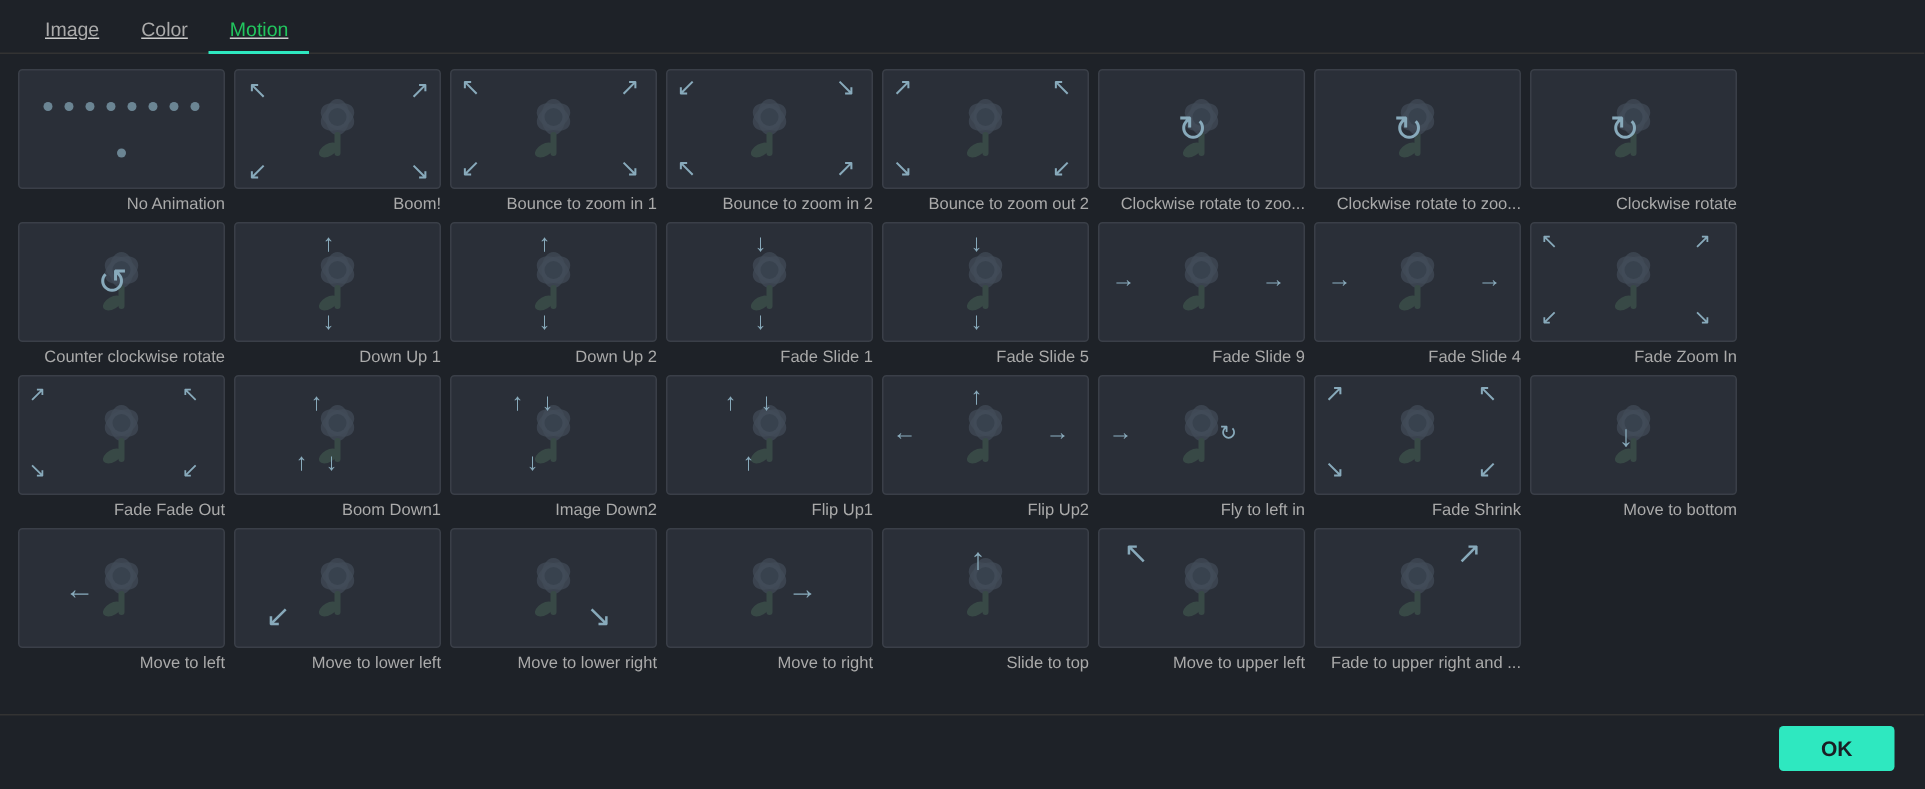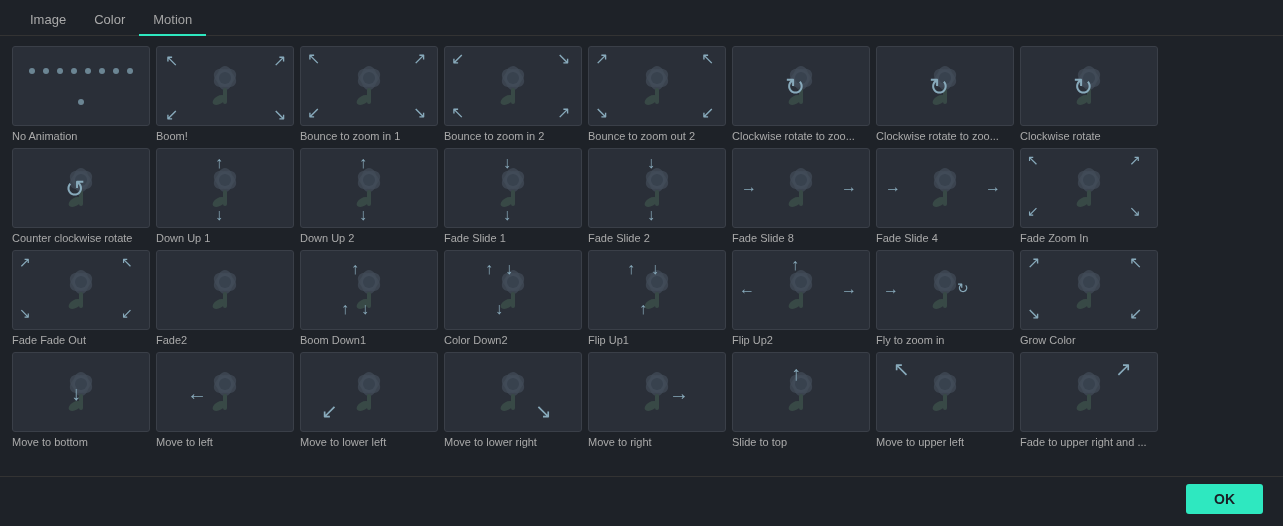--- a/index.html
+++ b/index.html
@@ -13,31 +13,32 @@
       overflow: hidden;
     }
 
     
     .tabs {
       display: flex;
       align-items: flex-end;
       padding: 6px 16px 0;
       border-bottom: 1px solid #333;
       background: #1e2228;
+      text-decoration: underline;
     }
     .tab {
       padding: 6px 14px 8px;
       cursor: pointer;
       color: #aaa;
       font-size: 13px;
       position: relative;
       user-select: none;
     }
     .tab.active {
-      color: #a3a3a3;
+      color: #22c55e;
     }
     .tab.active::after {
       content: '';
       position: absolute;
       bottom: -1px;
       left: 0; right: 0;
       height: 2px;
       background: #2ee8c0;
     }
 
@@ -70,21 +71,21 @@
       align-items: center;
       justify-content: center;
       position: relative;
       overflow: hidden;
     }
 
     .grid-label {
       margin-top: 4px;
       font-size: 11px;
       color: #aaa;
-      text-align: left;
+      text-align: right;
       white-space: nowrap;
       overflow: hidden;
       text-overflow: ellipsis;
       width: 138px;
     }
 
     
     .flower-icon {
       opacity: 0.45;
     }
@@ -349,38 +350,38 @@
     <ellipse cx="24" cy="18" rx="8" ry="12" fill="#607080" opacity="0.7" transform="rotate(120 24 18)"></ellipse>
     <circle cx="24" cy="18" r="6" fill="#4a5a6a"></circle>
     <rect x="22" y="28" width="4" height="16" rx="2" fill="#4a6a58"></rect>
     <ellipse cx="18" cy="40" rx="7" ry="4" fill="#4a6a58" transform="rotate(-30 18 40)"></ellipse>
   </svg>
         <div class="arrows">
           <span class="arrow-symbol" style="top:6px;left:58px;">↓</span>
           <span class="arrow-symbol" style="top:58px;left:58px;">↓</span>
         </div>
       </div>
-      <div class="grid-label">Fade Slide 2</div>
+      <div class="grid-label">Fade Slide 5</div>
     </div>
     <div class="grid-item">
       <div class="grid-thumb">
         <svg width="48" height="52" viewBox="0 0 48 52" class="flower-icon" fill="#607080">
     <ellipse cx="24" cy="18" rx="8" ry="12" fill="#607080" opacity="0.7"></ellipse>
     <ellipse cx="24" cy="18" rx="8" ry="12" fill="#607080" opacity="0.7" transform="rotate(60 24 18)"></ellipse>
     <ellipse cx="24" cy="18" rx="8" ry="12" fill="#607080" opacity="0.7" transform="rotate(120 24 18)"></ellipse>
     <circle cx="24" cy="18" r="6" fill="#4a5a6a"></circle>
     <rect x="22" y="28" width="4" height="16" rx="2" fill="#4a6a58"></rect>
     <ellipse cx="18" cy="40" rx="7" ry="4" fill="#4a6a58" transform="rotate(-30 18 40)"></ellipse>
   </svg>
         <div class="arrows">
           <span class="arrow-symbol" style="top:30px;left:8px;">→</span>
           <span class="arrow-symbol" style="top:30px;left:108px;">→</span>
         </div>
       </div>
-      <div class="grid-label">Fade Slide 8</div>
+      <div class="grid-label">Fade Slide 9</div>
     </div>
     <div class="grid-item">
       <div class="grid-thumb">
         <svg width="48" height="52" viewBox="0 0 48 52" class="flower-icon" fill="#607080">
     <ellipse cx="24" cy="18" rx="8" ry="12" fill="#607080" opacity="0.7"></ellipse>
     <ellipse cx="24" cy="18" rx="8" ry="12" fill="#607080" opacity="0.7" transform="rotate(60 24 18)"></ellipse>
     <ellipse cx="24" cy="18" rx="8" ry="12" fill="#607080" opacity="0.7" transform="rotate(120 24 18)"></ellipse>
     <circle cx="24" cy="18" r="6" fill="#4a5a6a"></circle>
     <rect x="22" y="28" width="4" height="16" rx="2" fill="#4a6a58"></rect>
     <ellipse cx="18" cy="40" rx="7" ry="4" fill="#4a6a58" transform="rotate(-30 18 40)"></ellipse>
@@ -433,34 +434,20 @@
     <div class="grid-item">
       <div class="grid-thumb">
         <svg width="48" height="52" viewBox="0 0 48 52" class="flower-icon" fill="#607080">
     <ellipse cx="24" cy="18" rx="8" ry="12" fill="#607080" opacity="0.7"></ellipse>
     <ellipse cx="24" cy="18" rx="8" ry="12" fill="#607080" opacity="0.7" transform="rotate(60 24 18)"></ellipse>
     <ellipse cx="24" cy="18" rx="8" ry="12" fill="#607080" opacity="0.7" transform="rotate(120 24 18)"></ellipse>
     <circle cx="24" cy="18" r="6" fill="#4a5a6a"></circle>
     <rect x="22" y="28" width="4" height="16" rx="2" fill="#4a6a58"></rect>
     <ellipse cx="18" cy="40" rx="7" ry="4" fill="#4a6a58" transform="rotate(-30 18 40)"></ellipse>
   </svg>
-        <div class="arrows"></div>
-      </div>
-      <div class="grid-label">Fade2</div>
-    </div>
-    <div class="grid-item">
-      <div class="grid-thumb">
-        <svg width="48" height="52" viewBox="0 0 48 52" class="flower-icon" fill="#607080">
-    <ellipse cx="24" cy="18" rx="8" ry="12" fill="#607080" opacity="0.7"></ellipse>
-    <ellipse cx="24" cy="18" rx="8" ry="12" fill="#607080" opacity="0.7" transform="rotate(60 24 18)"></ellipse>
-    <ellipse cx="24" cy="18" rx="8" ry="12" fill="#607080" opacity="0.7" transform="rotate(120 24 18)"></ellipse>
-    <circle cx="24" cy="18" r="6" fill="#4a5a6a"></circle>
-    <rect x="22" y="28" width="4" height="16" rx="2" fill="#4a6a58"></rect>
-    <ellipse cx="18" cy="40" rx="7" ry="4" fill="#4a6a58" transform="rotate(-30 18 40)"></ellipse>
-  </svg>
         <div class="arrows">
           <span class="arrow-symbol" style="top:10px;left:50px;">↑</span>
           <span class="arrow-symbol" style="top:50px;left:40px;">↑</span>
           <span class="arrow-symbol" style="top:50px;left:60px;">↓</span>
         </div>
       </div>
       <div class="grid-label">Boom Down1</div>
     </div>
     <div class="grid-item">
       <div class="grid-thumb">
@@ -471,21 +458,21 @@
     <circle cx="24" cy="18" r="6" fill="#4a5a6a"></circle>
     <rect x="22" y="28" width="4" height="16" rx="2" fill="#4a6a58"></rect>
     <ellipse cx="18" cy="40" rx="7" ry="4" fill="#4a6a58" transform="rotate(-30 18 40)"></ellipse>
   </svg>
         <div class="arrows">
           <span class="arrow-symbol" style="top:50px;left:50px;">↓</span>
           <span class="arrow-symbol" style="top:10px;left:40px;">↑</span>
           <span class="arrow-symbol" style="top:10px;left:60px;">↓</span>
         </div>
       </div>
-      <div class="grid-label">Color Down2</div>
+      <div class="grid-label">Image Down2</div>
     </div>
     <div class="grid-item">
       <div class="grid-thumb">
         <svg width="48" height="52" viewBox="0 0 48 52" class="flower-icon" fill="#607080">
     <ellipse cx="24" cy="18" rx="8" ry="12" fill="#607080" opacity="0.7"></ellipse>
     <ellipse cx="24" cy="18" rx="8" ry="12" fill="#607080" opacity="0.7" transform="rotate(60 24 18)"></ellipse>
     <ellipse cx="24" cy="18" rx="8" ry="12" fill="#607080" opacity="0.7" transform="rotate(120 24 18)"></ellipse>
     <circle cx="24" cy="18" r="6" fill="#4a5a6a"></circle>
     <rect x="22" y="28" width="4" height="16" rx="2" fill="#4a6a58"></rect>
     <ellipse cx="18" cy="40" rx="7" ry="4" fill="#4a6a58" transform="rotate(-30 18 40)"></ellipse>
@@ -524,40 +511,40 @@
     <ellipse cx="24" cy="18" rx="8" ry="12" fill="#607080" opacity="0.7" transform="rotate(120 24 18)"></ellipse>
     <circle cx="24" cy="18" r="6" fill="#4a5a6a"></circle>
     <rect x="22" y="28" width="4" height="16" rx="2" fill="#4a6a58"></rect>
     <ellipse cx="18" cy="40" rx="7" ry="4" fill="#4a6a58" transform="rotate(-30 18 40)"></ellipse>
   </svg>
         <div class="arrows">
           <span class="arrow-symbol" style="top:30px;left:6px;">→</span>
           <span class="arrow-symbol" style="top:30px;left:80px;font-size:14px;">↻</span>
         </div>
       </div>
-      <div class="grid-label">Fly to zoom in</div>
+      <div class="grid-label">Fly to left in</div>
     </div>
     <div class="grid-item">
       <div class="grid-thumb">
         <svg width="48" height="52" viewBox="0 0 48 52" class="flower-icon" fill="#607080">
     <ellipse cx="24" cy="18" rx="8" ry="12" fill="#607080" opacity="0.7"></ellipse>
     <ellipse cx="24" cy="18" rx="8" ry="12" fill="#607080" opacity="0.7" transform="rotate(60 24 18)"></ellipse>
     <ellipse cx="24" cy="18" rx="8" ry="12" fill="#607080" opacity="0.7" transform="rotate(120 24 18)"></ellipse>
     <circle cx="24" cy="18" r="6" fill="#4a5a6a"></circle>
     <rect x="22" y="28" width="4" height="16" rx="2" fill="#4a6a58"></rect>
     <ellipse cx="18" cy="40" rx="7" ry="4" fill="#4a6a58" transform="rotate(-30 18 40)"></ellipse>
   </svg>
         <div class="arrows">
           <span class="arrow-symbol" style="top:4px;left:6px;">↗</span>
           <span class="arrow-symbol" style="top:4px;left:108px;">↖</span>
           <span class="arrow-symbol" style="top:55px;left:6px;">↘</span>
           <span class="arrow-symbol" style="top:55px;left:108px;">↙</span>
         </div>
       </div>
-      <div class="grid-label">Grow Color</div>
+      <div class="grid-label">Fade Shrink</div>
     </div>
     <div class="grid-item">
       <div class="grid-thumb">
         <svg width="48" height="52" viewBox="0 0 48 52" class="flower-icon" fill="#607080">
     <ellipse cx="24" cy="18" rx="8" ry="12" fill="#607080" opacity="0.7"></ellipse>
     <ellipse cx="24" cy="18" rx="8" ry="12" fill="#607080" opacity="0.7" transform="rotate(60 24 18)"></ellipse>
     <ellipse cx="24" cy="18" rx="8" ry="12" fill="#607080" opacity="0.7" transform="rotate(120 24 18)"></ellipse>
     <circle cx="24" cy="18" r="6" fill="#4a5a6a"></circle>
     <rect x="22" y="28" width="4" height="16" rx="2" fill="#4a6a58"></rect>
     <ellipse cx="18" cy="40" rx="7" ry="4" fill="#4a6a58" transform="rotate(-30 18 40)"></ellipse>

